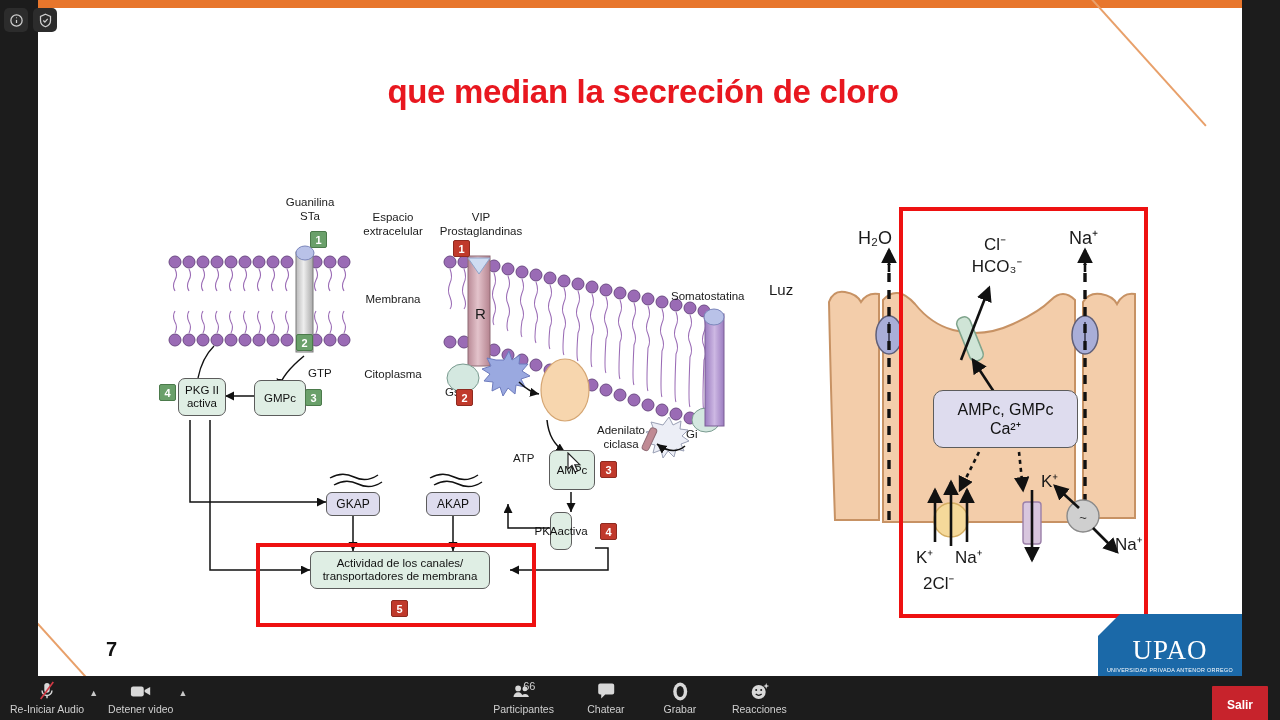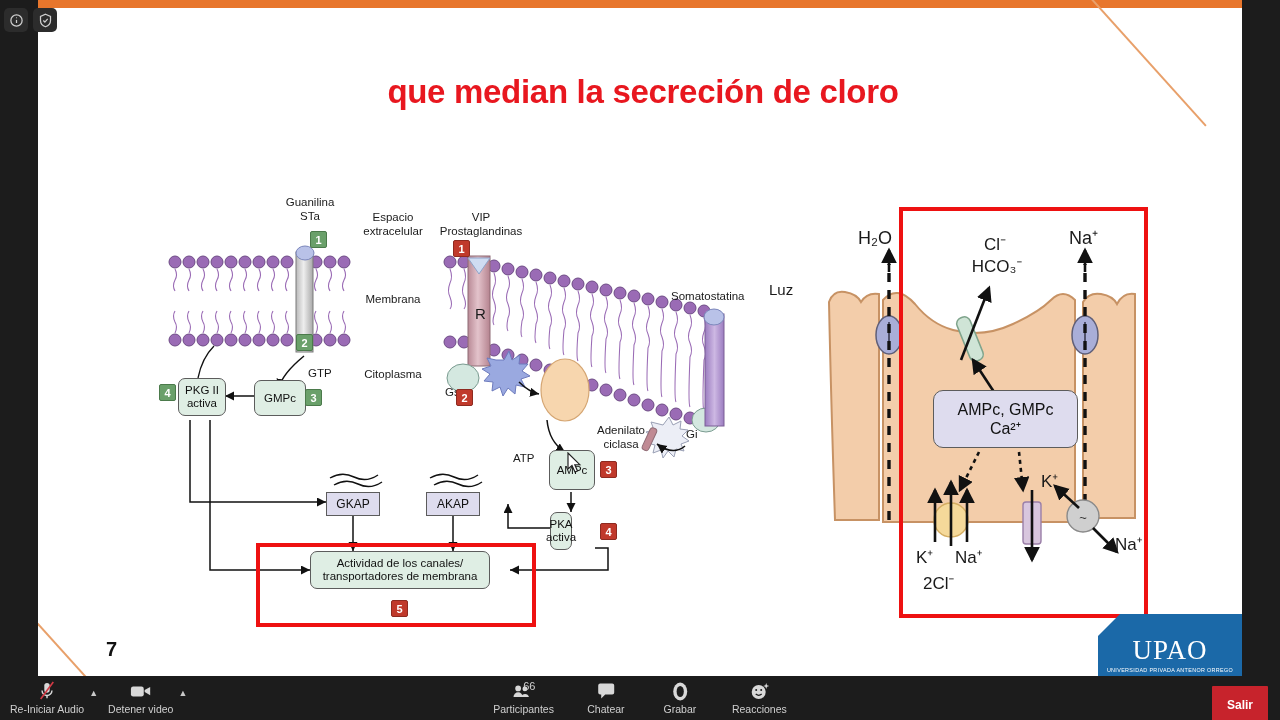--- a/index.html
+++ b/index.html
@@ -94,21 +94,21 @@
 
   
   .fbox {
     position: absolute; background: #dfeee4; border: 1.4px solid #5c5c5c;
     border-radius: 7px; display: flex; align-items: center; justify-content: center;
     text-align: center; font-size: 11.5px; color: #111; line-height: 1.12;
     font-family: "Liberation Sans", sans-serif;
   }
   .pbox {
     position: absolute; background: #dedcee; border: 1.3px solid #5c5c5c;
-    border-radius: 0; display: flex; align-items: center; justify-content: center;
+    border-radius: 6px; display: flex; align-items: center; justify-content: center;
     font-size: 12px; color: #111; font-family: "Liberation Sans", sans-serif;
   }
   .redbox { position: absolute; border: 4px solid #ee1111; }
 
   
   .zoom-toolbar {
     position: absolute; left: 0; bottom: 0; width: 1280px; height: 44px;
     background: #1c1c1c; color: #d6d6d6;
   }
   .tb-left { position: absolute; left: 6px; top: 0; height: 44px; display: flex; }
@@ -378,21 +378,21 @@
       <div class="lbl" style="left:475px;top:452px;">ATP</div>
       <div class="lbl ctr" style="left:583px;top:424px;">Adenilato</div>
       <div class="lbl ctr" style="left:583px;top:438px;">ciclasa</div>
 
       <div class="fbox" style="left:140px;top:378px;width:48px;height:38px;flex-direction:column;">
         <span>PKG II</span>
           <span>activa</span>
       </div>
       <div class="fbox" style="left:216px;top:380px;width:52px;height:36px;">GMPc</div>
       <div class="fbox" style="left:511px;top:450px;width:46px;height:40px;">AMPc</div>
-      <div class="fbox" style="left:512px;top:512px;width:22px;height:38px;flex-direction:column;">
+      <div class="fbox" style="left:512px;top:512px;width:22px;height:38px;flex-direction:row;">
         <span>PKA</span>
           <span>activa</span>
       </div>
       <div class="pbox" style="left:288px;top:492px;width:54px;height:24px;">GKAP</div>
       <div class="pbox" style="left:388px;top:492px;width:54px;height:24px;">AKAP</div>
       <div class="fbox" style="left:272px;top:551px;width:180px;height:38px;flex-direction:column;">
         <span>Actividad de los canales/</span>
           <span>transportadores de membrana</span>
       </div>
 

